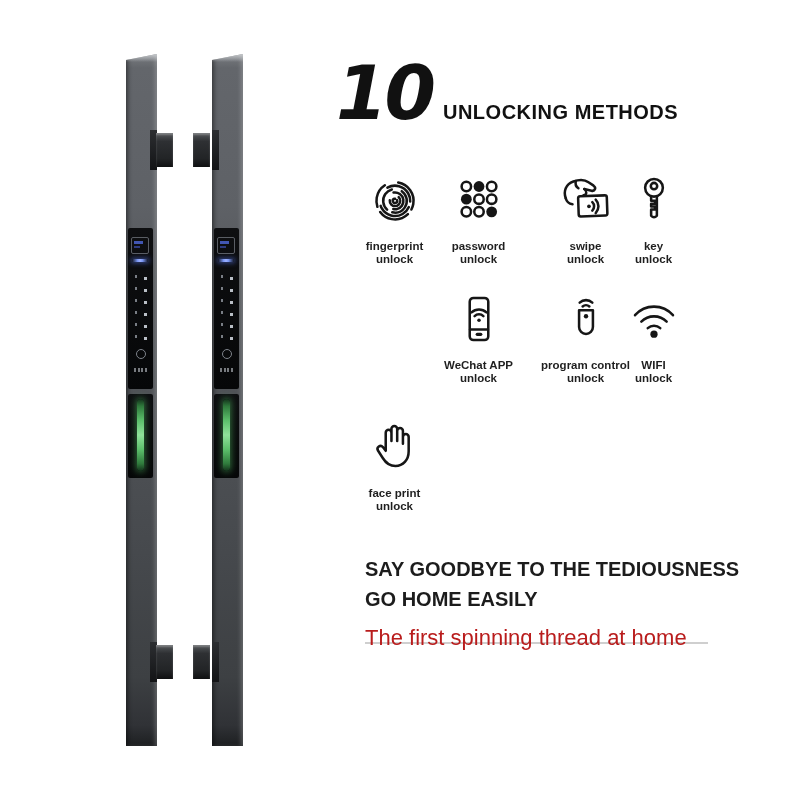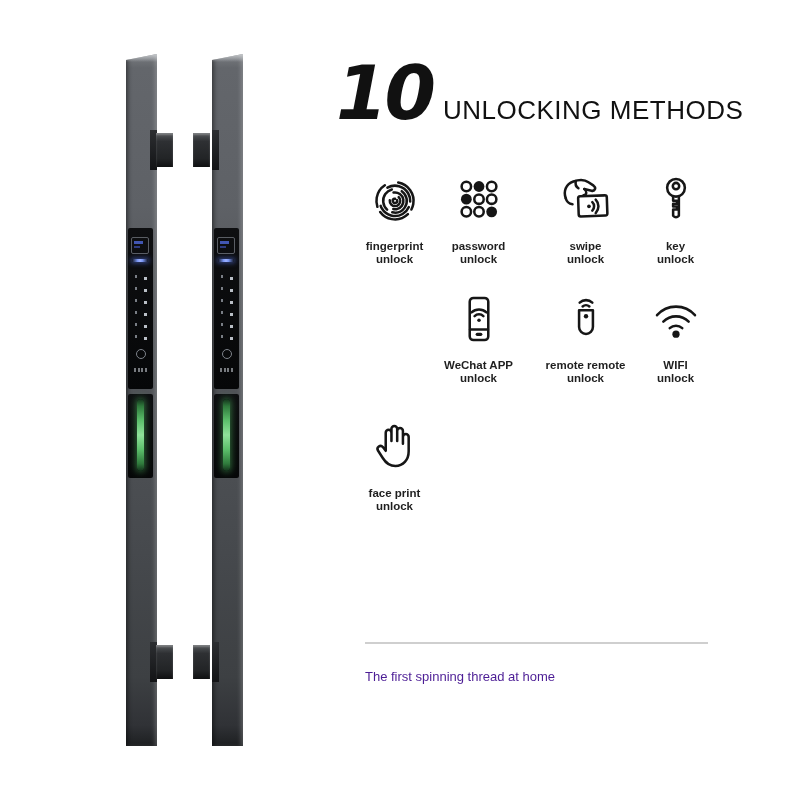--- a/index.html
+++ b/index.html
@@ -48,35 +48,35 @@
   .logo-mark{position:absolute;left:6px;top:140px;width:13px;height:4px;opacity:.8;
        background:repeating-linear-gradient(90deg,rgba(172,176,182,.85) 0 2px,transparent 2px 3.6px);}
   .green-strip{position:absolute;left:9px;top:5px;width:7px;height:72px;border-radius:4px;
        background:linear-gradient(180deg,#14331c,#2f7a3c 10%,#5cbf6b 30%,#8fe29a 50%,#5cbf6b 70%,#2f7a3c 90%,#14331c);
        box-shadow:0 0 7px 1px rgba(90,210,110,.5);}
 
   
   .title{position:absolute;left:336px;top:56px;display:flex;align-items:baseline;gap:10px;color:#111;}
   .title .num{font-family:"DejaVu Sans",sans-serif;font-style:italic;font-weight:bold;
               font-size:74px;line-height:1;letter-spacing:-3px;}
-  .title .txt{font-weight:normal;font-size:26px;letter-spacing:.5px;white-space:nowrap;}
+  .title .txt{font-weight:bold;font-size:20px;letter-spacing:.5px;white-space:nowrap;}
 
   .cell{position:absolute;width:95px;display:flex;flex-direction:column;align-items:center;
         text-align:center;}
   .cell svg{width:54px;height:54px;}
   .cell .lbl{margin-top:13px;font-size:11.5px;line-height:13px;font-weight:bold;color:#1f1f1f;}
   .cell .lbl span{display:block;}
   .r1{top:173px;} .r2{top:292px;} .r3{top:420px;}
-  .c1{left:347px;} .c2{left:431px;} .c3{left:538px;} .c4{left:628px;}
+  .c1{left:347px;} .c2{left:431px;} .c3{left:538px;} .c4{left:606px;}
 
   .headline{position:absolute;left:365px;top:554px;font-size:20px;font-weight:bold;
             color:#1c1c1c;line-height:30px;}
   .headline div{white-space:nowrap;}
   .divider{position:absolute;left:365px;top:642px;width:343px;height:2px;background:#cfcfcf;}
-  .subtext{position:absolute;left:365px;top:662px;font-size:13px;color:#4c1d95;line-height:30px;}
+  .subtext{position:absolute;left:365px;top:623px;font-size:22px;color:#b91c1c;line-height:30px;}
 
   
   .ic{stroke:#161616;fill:none;stroke-width:3;stroke-linecap:round;stroke-linejoin:round;}
   .fill{fill:#161616;stroke:none;}
 </style>
 </head>
 <body>
 
 <div class="canvas">
 
@@ -218,21 +218,21 @@
   </div>
 
   <div class="cell r2 c3">
     <svg viewBox="0 0 64 64">
       <path class="ic" d="M24.5 12.6 a11 11 0 0 1 15 0"></path>
       <path class="ic" d="M28 17.2 a6 6 0 0 1 8 0"></path>
       <path class="ic" d="M23.8 21.5 H40.2 V41.5 A8.2 8.2 0 0 1 23.8 41.5 Z"></path>
       <circle class="fill" cx="32" cy="28.8" r="2.6"></circle>
     </svg>
     <div class="lbl">
-      <span>remote remote</span>
+      <span>program control</span>
         <span>unlock</span>
     </div>
   </div>
 
   <div class="cell r2 c4">
     <svg viewBox="0 0 64 64">
       <path class="ic" stroke-width="6.8" d="M9.5 27.5 a30 30 0 0 1 45 0"></path>
       <path class="ic" stroke-width="6.8" d="M17 35.2 a21 21 0 0 1 30 0"></path>
       <path class="ic" stroke-width="6.8" d="M24.6 42.8 a11.2 11.2 0 0 1 14.8 0"></path>
       <circle class="fill" cx="32" cy="50" r="4.3"></circle>
@@ -247,20 +247,24 @@
     <svg viewBox="0 0 64 64">
       <path class="ic" d="M21 33 L21 15 a3.4 3.4 0 0 1 6.8 0 L27.8 25 L27.8 10.5 a3.4 3.4 0 0 1 6.8 0 L34.6 25 L34.6 13 a3.4 3.4 0 0 1 6.8 0 L41.4 28 L41.4 20 a3.4 3.4 0 0 1 6.8 0 L48.2 37 C48.2 47.5 41.5 54.5 32.5 54.5 C25.5 54.5 21.5 51.5 17.5 45 L11.8 36.2 a3.6 3.6 0 0 1 5.8 -4.2 L21 36.5 Z"></path>
     </svg>
     <div class="lbl">
       <span>face print</span>
         <span>unlock</span>
     </div>
   </div>
 
 
+  <div class="headline">
+    <div>SAY GOODBYE TO THE TEDIOUSNESS</div>
+    <div>GO HOME EASILY</div>
+  </div>
 
   <div class="divider"></div>
 
   <div class="subtext">
     <div>The first spinning thread at home</div>
   </div>
 
 </div>
 
 </body></html>

